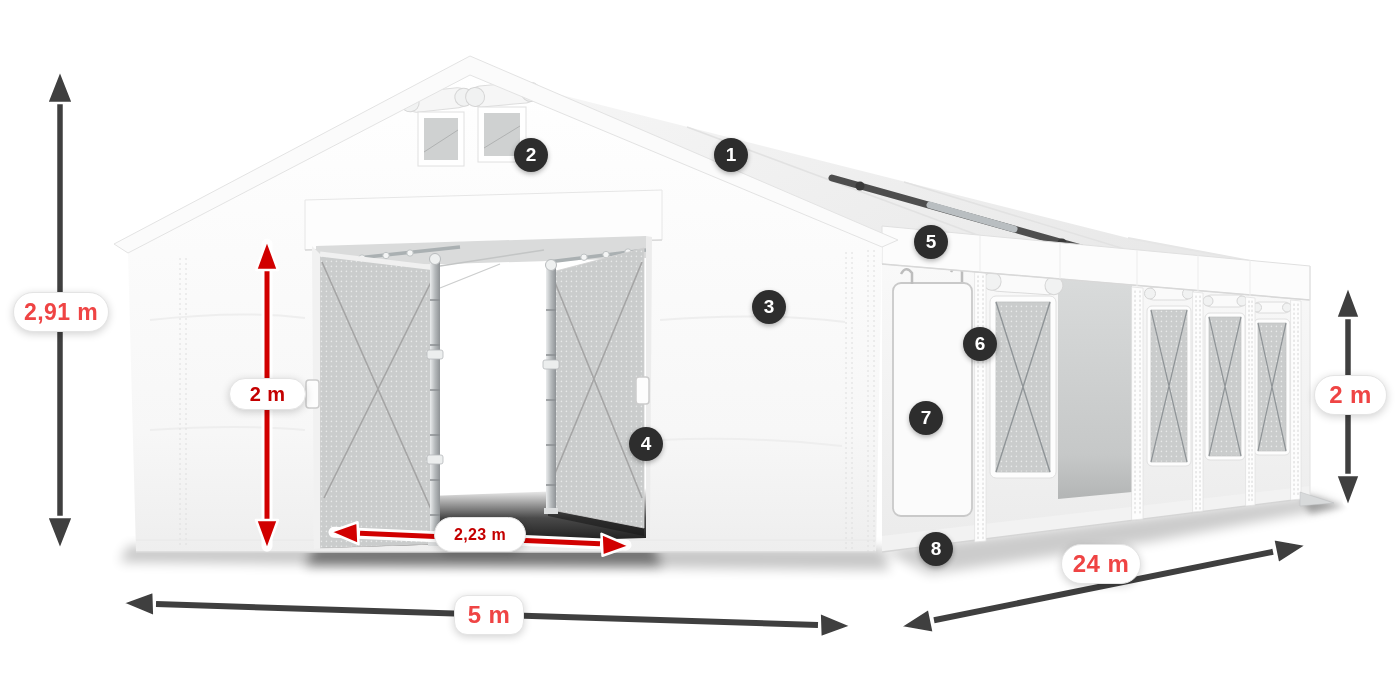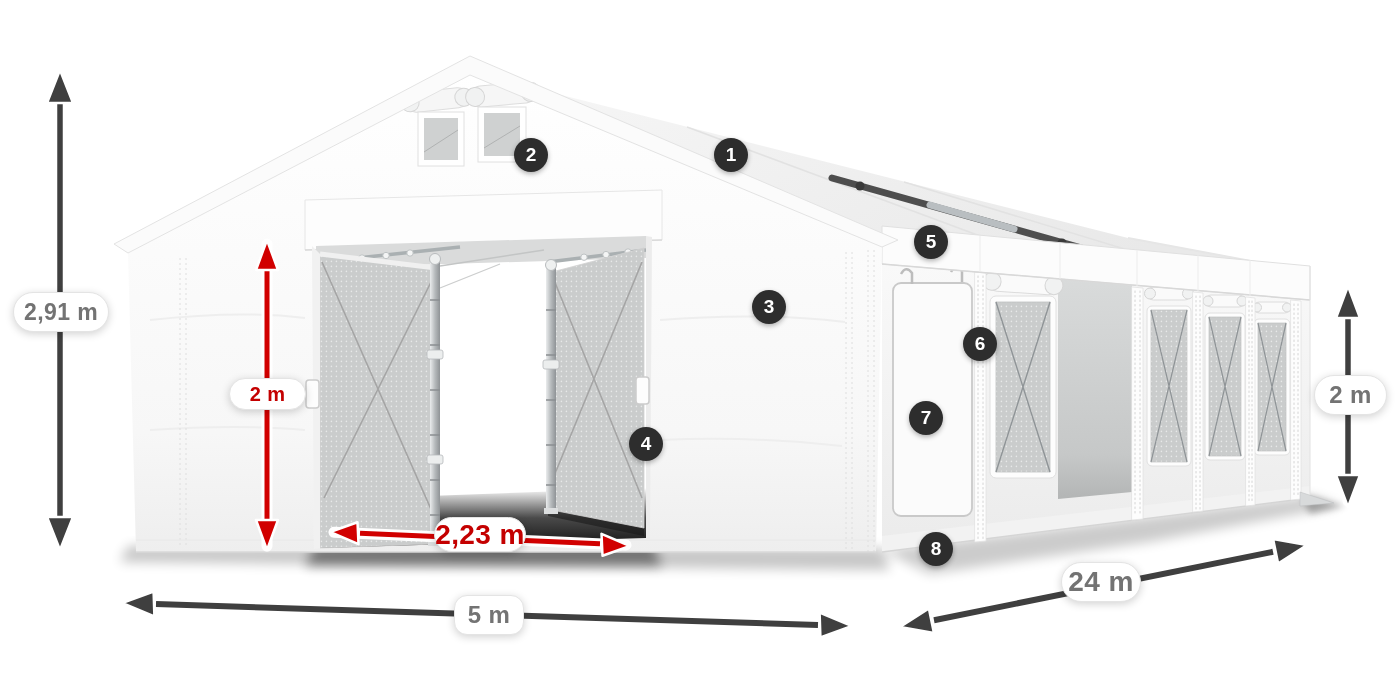--- a/index.html
+++ b/index.html
@@ -1,21 +1,21 @@
 <!DOCTYPE html>
 <html><head>
 <meta charset="utf-8">
 <style>
   html,body{margin:0;padding:0;background:#fff;}
   .canvas{position:relative;width:1400px;height:700px;background:#ffffff;overflow:hidden;
           font-family:"Liberation Sans",sans-serif;}
   .canvas svg{position:absolute;left:0;top:0;z-index:1;}
   .pill{position:absolute;display:flex;align-items:center;justify-content:center;
         background:#ffffff;border:1px solid #e4e4e4;border-radius:22px;
-        box-shadow:0 2px 8px rgba(0,0,0,.18);font-weight:bold;color:#737373;
+        box-shadow:0 2px 8px rgba(0,0,0,.18);font-weight:bold;color:#ef4444;
         z-index:3;letter-spacing:.4px;white-space:nowrap;}
   .pill.red{color:#c40000;}
   .pill.box{border-radius:13px;text-align:center;}
   .badge{position:absolute;width:34px;height:34px;border-radius:50%;background:#2d2d2d;
          color:#ffffff;display:flex;align-items:center;justify-content:center;
          font-weight:bold;font-size:19px;z-index:2;box-shadow:0 2px 5px rgba(0,0,0,.30);
          cursor:pointer;}
 </style>
 </head>
 <body>
@@ -280,23 +280,23 @@
       <line x1="1348" y1="292" x2="1348" y2="501" stroke="#ffffff" stroke-width="11" stroke-linecap="round"></line>
       <line x1="1348" y1="316" x2="1348" y2="477" stroke="#3f3f3f" stroke-width="5.5"></line>
       <polygon points="1348,286 1336,318 1360,318" fill="#3f3f3f" stroke="#ffffff" stroke-width="2.5" stroke-linejoin="round"></polygon>
       <polygon points="1348,507 1336,475 1360,475" fill="#3f3f3f" stroke="#ffffff" stroke-width="2.5" stroke-linejoin="round"></polygon>
     </g>
   </g>
 </svg>
 
 <div class="pill" style="left:13px;top:292px;width:94px;height:38px;font-size:23px">2,91 m</div>
 <div class="pill red" style="left:229px;top:378px;width:75px;height:30px;font-size:20px">2 m</div>
-<div class="pill red" style="left:434px;top:517px;width:90px;height:33px;font-size:28px">2,23 m</div>
+<div class="pill red" style="left:434px;top:517px;width:90px;height:33px;font-size:16px">2,23 m</div>
 <div class="pill box" style="left:454px;top:595px;width:68px;height:38px;font-size:24px">5 m</div>
-<div class="pill" style="left:1061px;top:562px;width:78px;height:38px;font-size:28px">24 m</div>
+<div class="pill" style="left:1061px;top:544px;width:78px;height:38px;font-size:24px">24 m</div>
 <div class="pill" style="left:1314px;top:375px;width:71px;height:38px;font-size:24px">2 m</div>
 
 <div class="badge" style="left:714px;top:138px">1</div>
 <div class="badge" style="left:514px;top:138px">2</div>
 <div class="badge" style="left:752px;top:290px">3</div>
 <div class="badge" style="left:629px;top:427px">4</div>
 <div class="badge" style="left:914px;top:225px">5</div>
 <div class="badge" style="left:963px;top:327px">6</div>
 <div class="badge" style="left:909px;top:401px">7</div>
 <div class="badge" style="left:919px;top:532px">8</div>

